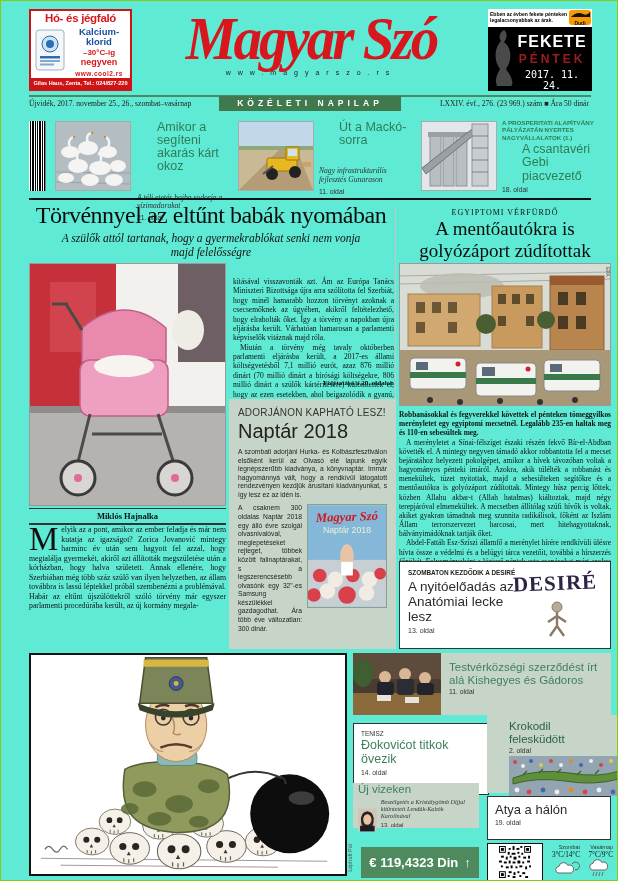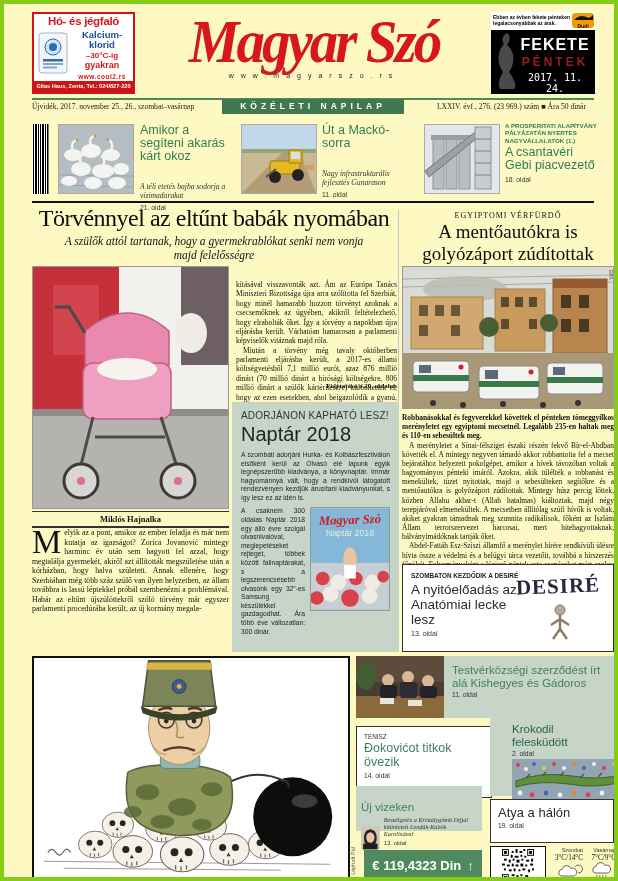--- a/index.html
+++ b/index.html
@@ -1,18 +1,18 @@
 <!DOCTYPE html>
 <html><head>
 <meta charset="utf-8">
 <style>
   * { margin:0; padding:0; box-sizing:border-box; }
   html,body { width:618px; height:881px; }
   body { font-family:"Liberation Serif", serif; background:#fff; }
-  #page { position:relative; width:618px; height:881px; background:#fef9c3; border:4px solid #84cc16; overflow:hidden; }
+  #page { position:relative; width:618px; height:881px; background:#5eead4; border:1px solid #84cc16; overflow:hidden; }
 
   .abs { position:absolute; }
 
   
   #ad-left { left:28px; top:8px; width:103px; height:82px; border:2px solid #cf1418; background:#fff; }
   #ad-left .adl-title { color:#d8161d; font-family:"Liberation Sans",sans-serif; font-weight:bold; font-size:11.5px; text-align:center; margin-top:1px; letter-spacing:-0.3px;}
   #ad-left .pack { position:absolute; left:4px; top:17px; }
   #ad-left .adl-col { position:absolute; left:37px; top:16px; width:62px; text-align:center; font-family:"Liberation Sans",sans-serif; }
   .adl-l1 { color:#1a4fa0; font-weight:bold; font-size:9.5px; line-height:1.0; }
   .adl-l2 { color:#d8161d; font-weight:bold; font-size:8px; margin-top:2px;}
@@ -38,21 +38,21 @@
   #dateline-rule { left:28px; top:94px; width:562px; height:2px; background:#4a8a5c; }
   #banner { left:218px; top:95px; width:182px; height:15px; background:#41794f; color:#fff; font-family:"Liberation Sans",sans-serif; font-weight:bold; font-size:8.5px; letter-spacing:4px; text-align:center; line-height:15px; }
   .dateline { top:98px; font-size:7.6px; color:#222; }
   #date-left { left:28px; }
   #date-right { right:28px;margin-left:8px; }
 
   
   #barcode { left:28px; top:120px; width:17px; height:70px; }
   .teaser-img { top:120px; width:76px; height:70px; border:1px solid #aaa; }
   .teaser-txt { top:120px; font-family:"Liberation Sans",sans-serif; }
-  .tz-title { color:#2f7d55; font-size:12.5px; line-height:1.05; }
+  .tz-title { color:#2f7d55; font-size:12.5px; line-height:1.05;margin-left:20px; }
   .tz-sub { font-style:italic; font-size:7.6px; color:#333; line-height:1.15; margin-top:20px; font-family:"Liberation Serif",serif;}
   .tz-page { font-size:6.8px; color:#333; margin-top:3px; }
   .tz-kicker { color:#2f7d55; font-size:6.2px; font-weight:bold; line-height:1.2; }
   #rule-main { left:28px; top:197px; width:562px; height:2px; background:#111; }
 
   
   #lead-head { left:28px; top:201px; width:364px; text-align:center; font-size:24px; color:#0d0d0d; letter-spacing:-0.5px; }
   #lead-sub { left:48px; top:231px; width:324px; text-align:center; font-style:italic; font-size:11.5px; line-height:1.2; color:#111; }
   #colrule { left:394px; top:205px; width:1px; height:443px; background:#c6c6c6; }
   #egy-kicker { left:398px; top:207px; width:212px; text-align:center; font-size:8px; letter-spacing:1px; color:#111; }
@@ -107,21 +107,21 @@
   #box-testver .bx-title { font-size:11.5px; }
 
   #box-tenisz { left:352px; top:722px; width:136px; height:72px; padding:6px 7px; }
   #box-tenisz .kick { font-size:6.4px; color:#333; }
   #box-tenisz .bx-title { font-size:12.5px; margin-top:2px; }
 
   #box-krokodil { left:486px; top:714px; width:144px; height:78px; padding:5px 22px; }
   #box-krokodil .bx-title { font-size:11.5px; color:#2b6148;}
   #box-krokodil .ph { margin-top:2px; }
 
-  #box-ujvizeken { left:352px; top:782px; width:126px; height:45px; padding:15px 5px; }
+  #box-ujvizeken { left:352px; top:782px; width:126px; height:45px; padding:0 5px; }
   #box-ujvizeken .bx-title { font-size:11.5px; }
   #box-ujvizeken .row { display:flex; gap:4px; margin-top:2px;}
   #box-ujvizeken .desc { font-style:italic; font-size:6.2px; line-height:1.18; color:#333; font-family:"Liberation Serif",serif;}
   #box-ujvizeken .bx-page { font-size:6px; }
 
   #box-atya { left:486px; top:795px; width:124px; height:44px; padding:6px 7px; }
   #box-atya .bx-title { font-size:13px; color:#2b2b2b; }
 
   #euro { left:360px; top:846px; width:118px; height:31px; background:#4e8a5e; color:#fff; font-family:"Liberation Sans",sans-serif; font-weight:bold; font-size:13px; display:flex; align-items:center; justify-content:center; gap:6px; }
 
@@ -143,21 +143,21 @@
       <rect x="1" y="2" width="28" height="40" rx="3" fill="#f4f6f8" stroke="#9db3c8"></rect>
       <circle cx="15" cy="16" r="8" fill="#cfe4f2" stroke="#2a6db5"></circle>
       <circle cx="15" cy="16" r="4" fill="#2a6db5"></circle>
       <rect x="5" y="28" width="20" height="2.5" fill="#2a6db5"></rect>
       <rect x="5" y="32" width="20" height="2" fill="#7fa8cc"></rect>
       <rect x="5" y="35.5" width="14" height="2" fill="#7fa8cc"></rect>
     </svg>
     <div class="adl-col">
       <div class="adl-l1">Kalcium-klorid</div>
       <div class="adl-l2">–30°C-ig</div>
-      <div class="adl-l3">gyakran</div>
+      <div class="adl-l3">negyven</div>
       <div class="adl-url">www.cool2.rs</div>
     </div>
     <div class="adl-foot">Gilas Haus, Zenta, Tel.: 024/827-220</div>
   </div>
 
   <div class="abs" id="logo">
     <div class="paper-title">Magyar Szó</div>
     <div class="site">www.magyarszo.rs</div>
   </div>
 

